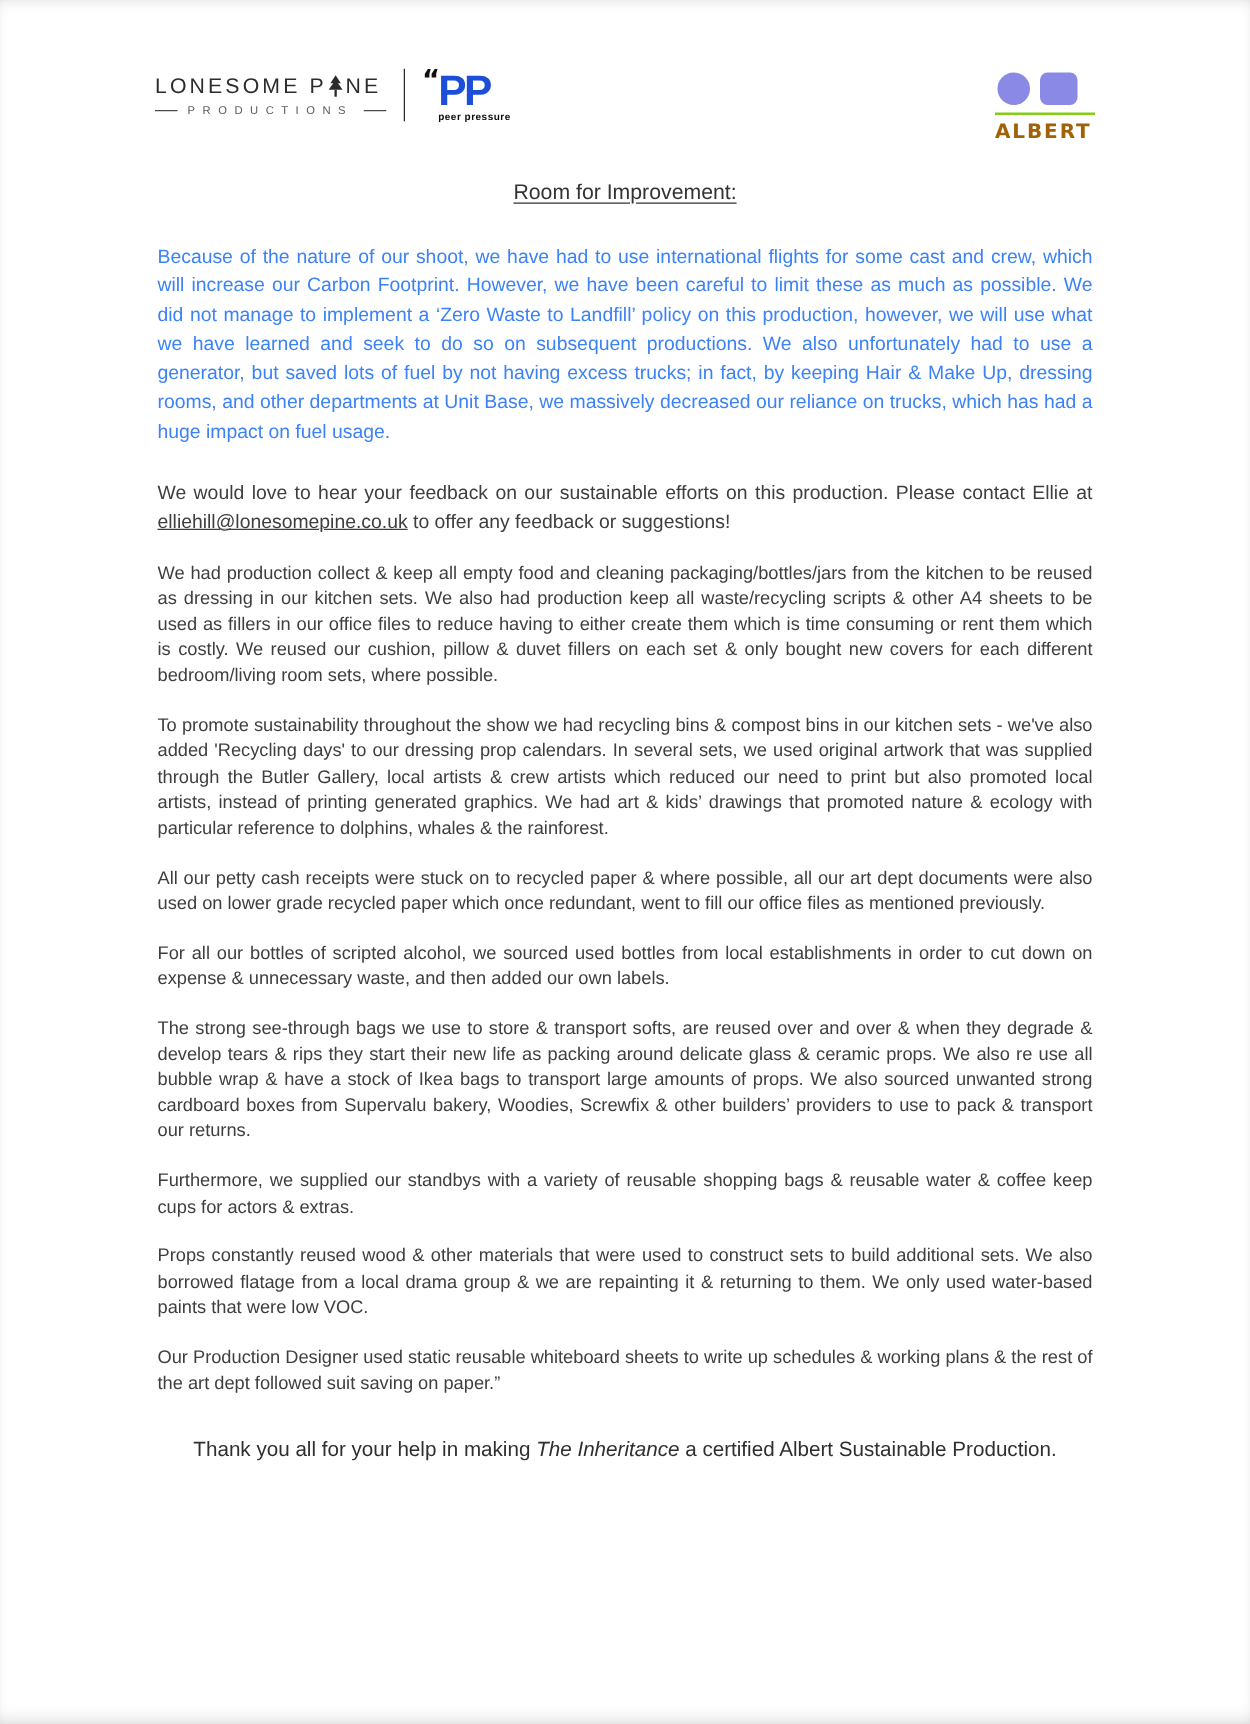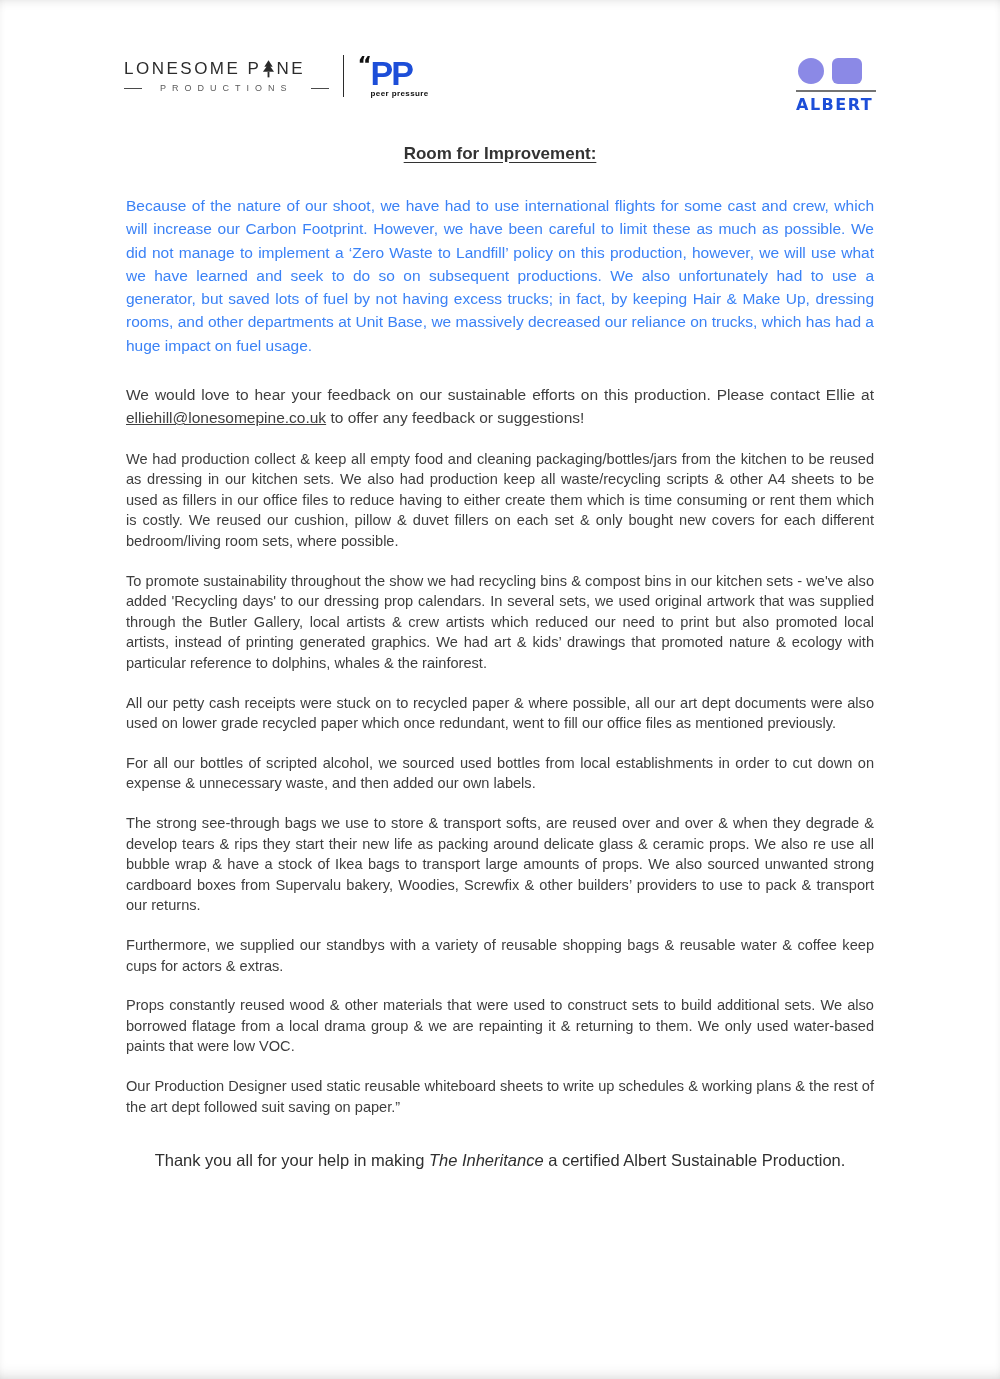--- a/index.html
+++ b/index.html
@@ -29,21 +29,21 @@
   .lp-logo { color: #2c2c2c; text-align: center; }
   .lp-name {
     font-size: 17px;
     letter-spacing: 2.5px;
     font-weight: 400;
     display: flex;
     align-items: flex-end;
     white-space: nowrap;
   }
   .lp-name .pine { display: inline-flex; margin: 0 1px 1px 1px; }
-  .lp-sub-row { display: flex; align-items: center; gap: 18px; margin-top: 4px; }
+  .lp-sub-row { display: flex; align-items: center; gap: 8px; margin-top: 4px; }
   .lp-sub-row .rule { flex: 1; height: 1px; background: #4a4a4a; min-width: 18px; }
   .lp-sub {
     font-size: 9px;
     letter-spacing: 6px;
     color: #5a5a5a;
     white-space: nowrap;
   }
 
   .vdivider { width: 1px; height: 42px; background: #2b2b2b; }
 
@@ -66,33 +66,33 @@
   .albert-shapes { display: flex; align-items: center; gap: 8px; margin-bottom: 6px; padding-left: 2px; }
   .albert-circle {
     width: 26px; height: 26px; border-radius: 50%;
     background: var(--albert-color, #8b89e6); display: inline-block;
   }
   .albert-square {
     width: 30px; height: 26px; border-radius: 6px;
     background: var(--albert-color, #8b89e6); display: inline-block;
   }
   .albert-label {
-    font-size: 16px; font-weight: 800; letter-spacing: 1.5px; color: #1d4ed8;
-    border-top: 2px solid #737373; padding-top: 3px; width: 80px;
+    font-size: 16px; font-weight: 800; letter-spacing: 1.5px; color: #a16207;
+    border-top: 2px solid #84cc16; padding-top: 3px; width: 80px;
     font-family: "DejaVu Sans", sans-serif;
   }
 
   
   .content { padding: 0 126px; }
 
   .title {
     margin-top: 30px;
     text-align: center;
     font-size: 17px;
-    font-weight: 700;
+    font-weight: 400;
     color: #333;
     text-decoration: underline;
     text-underline-offset: 3px;
   }
 
   .intro {
     margin-top: 30px;
     font-size: 15.5px;
     line-height: 23.3px;
     text-align: justify;

